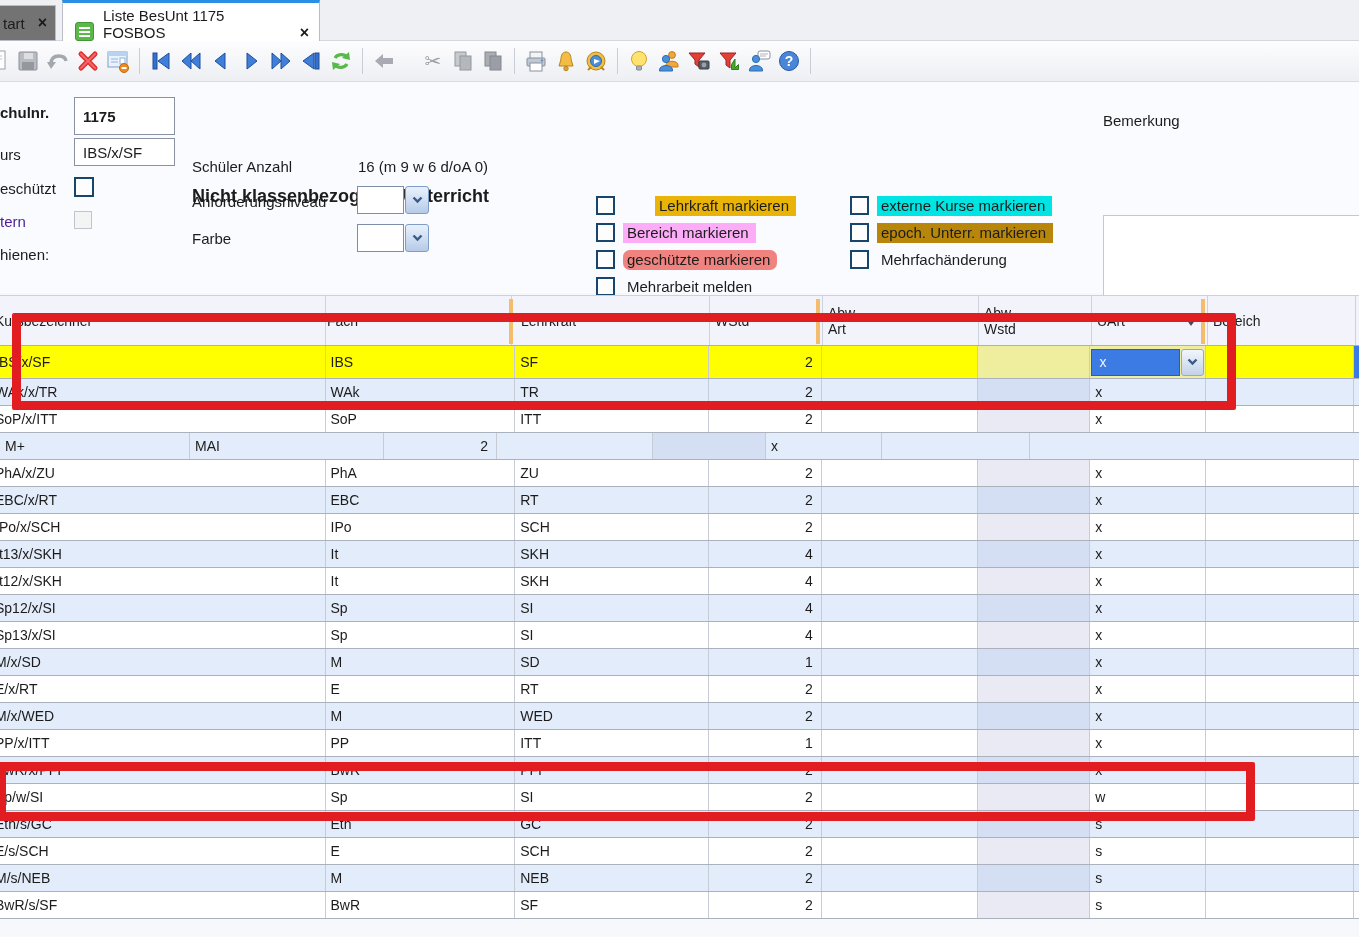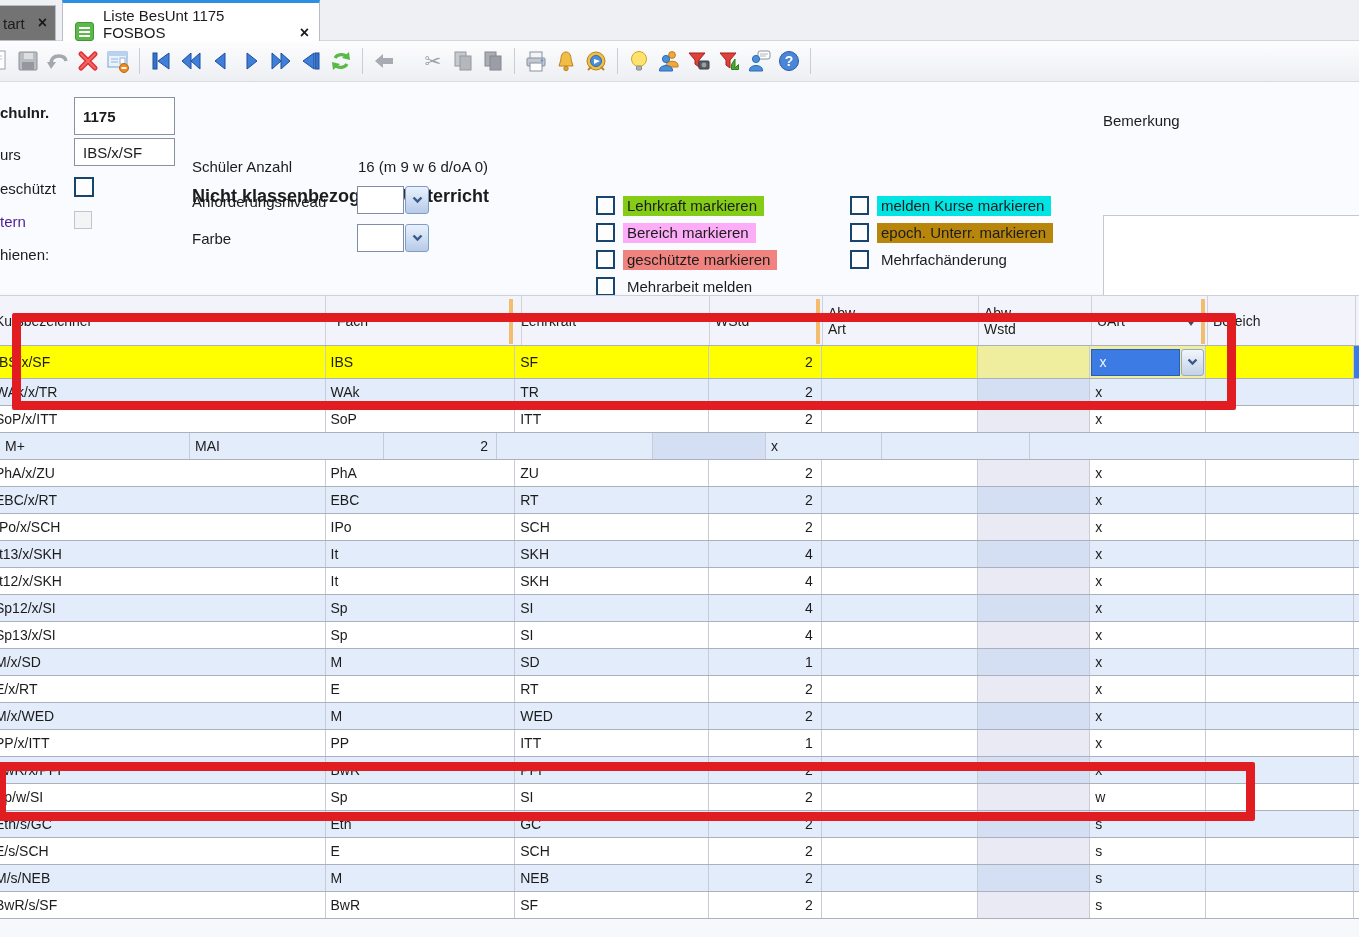--- a/index.html
+++ b/index.html
@@ -325,64 +325,64 @@
     <div class="cbtn">
         <svg width="11" height="8">
           <path d="M1.5 1.5 L5.5 5.5 L9.5 1.5" stroke="#3a5a8c" stroke-width="2.4" fill="none"></path>
         </svg>
       </div>
   </div>
 
   <div class="ckcol" style="left:596px">
       <div class="ckitem">
         <span class="ckbox"></span>
-        <span class="cktext" style="background: #84cc16;">Lehrkraft markieren</span>
+        <span class="cktext" style="background: #eab308; margin-left: 32px;">Lehrkraft markieren</span>
       </div>
       <div class="ckitem">
         <span class="ckbox"></span>
         <span class="cktext" style="background: rgb(253, 173, 247);">Bereich markieren</span>
       </div>
       <div class="ckitem">
         <span class="ckbox"></span>
-        <span class="cktext" style="background: rgb(240, 131, 127);">geschützte markieren</span>
+        <span class="cktext" style="background: rgb(240, 131, 127); border-radius: 7px;">geschützte markieren</span>
       </div>
       <div class="ckitem">
         <span class="ckbox"></span>
         <span class="cktext">Mehrarbeit melden</span>
       </div>
       <div class="ckitem">
         <span class="ckbox"></span>
         <span class="cktext">nur Lehrkräfte im Fach</span>
       </div>
     </div>
   <div class="ckcol" style="left:850px">
       <div class="ckitem">
         <span class="ckbox"></span>
-        <span class="cktext" style="background: rgb(0, 229, 228);">melden Kurse markieren</span>
+        <span class="cktext" style="background: rgb(0, 229, 228);">externe Kurse markieren</span>
       </div>
       <div class="ckitem">
         <span class="ckbox"></span>
         <span class="cktext" style="background: rgb(184, 134, 11);">epoch. Unterr. markieren</span>
       </div>
       <div class="ckitem">
         <span class="ckbox"></span>
         <span class="cktext">Mehrfachänderung</span>
       </div>
     </div>
 
   <div class="lbl" style="left:1103px;top:30px">Bemerkung</div>
   <div class="bembox"></div>
 </div>
 
 <div class="table">
   <div class="thead">
     <div class="hc" style="left:0;width:326px">
         <span class="clip">Kursbezeichner</span>
       </div>
-    <div class="hc" style="left:332px;width:190px">
+    <div class="hc" style="left:322px;width:190px">
         <span>Fach</span>
       </div>
     <div class="hc" style="left:516px;width:194px">
         <span>Lehrkraft</span>
       </div>
     <div class="hc" style="left:710px;width:113px">
         <span>WStd</span>
       </div>
     <div class="hc" style="left:823px;width:156px">
         <span class="l2">Abw</span>

